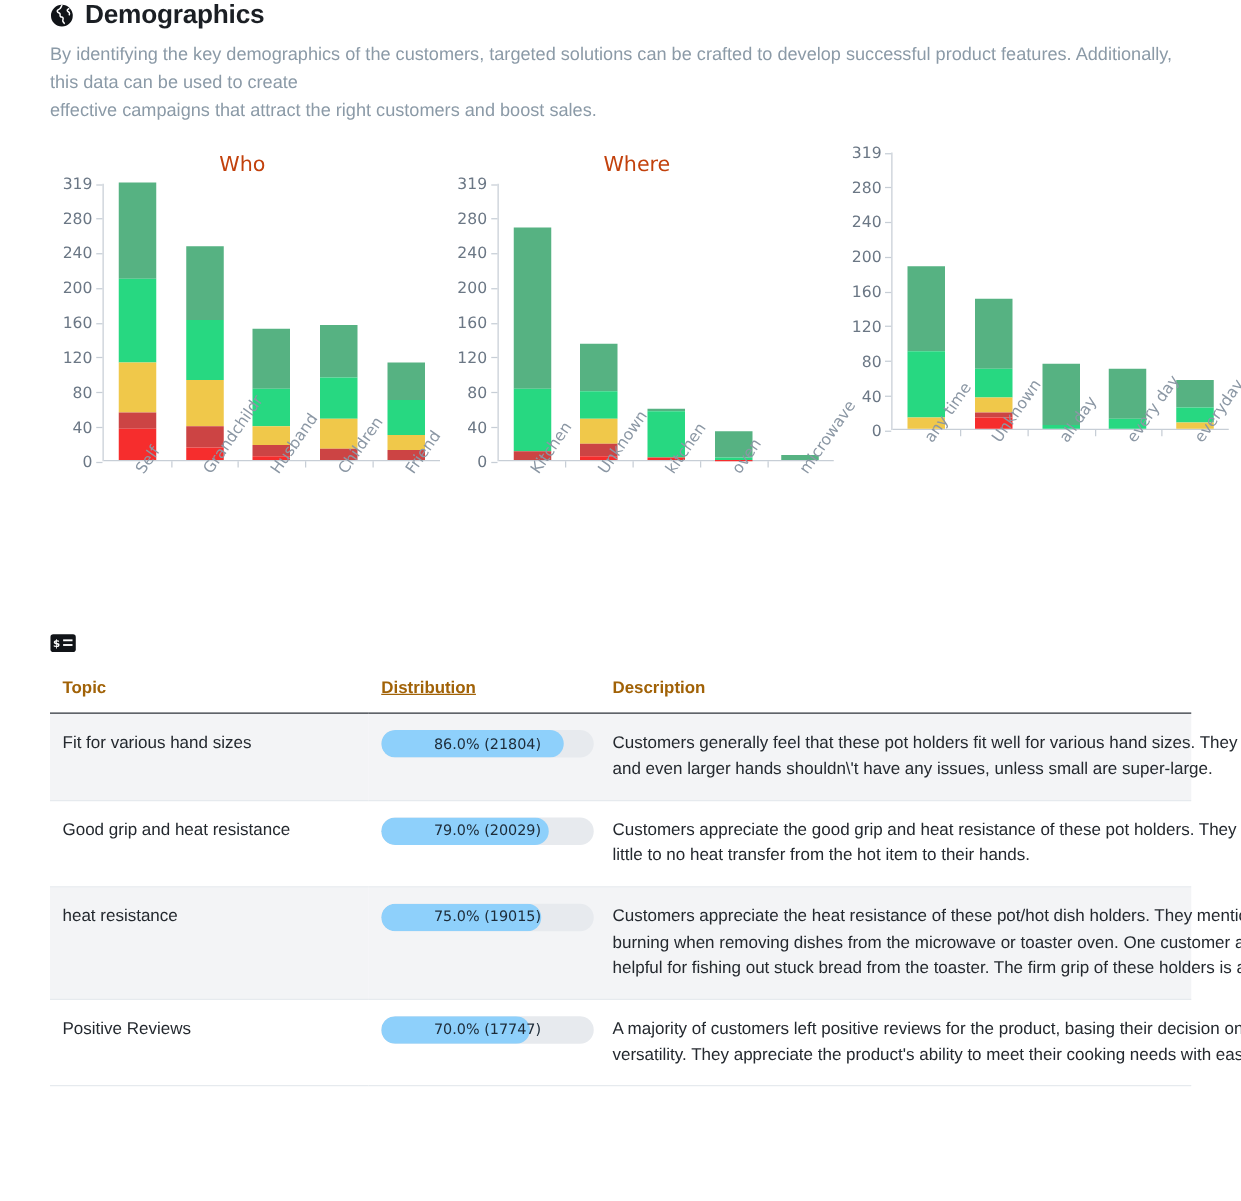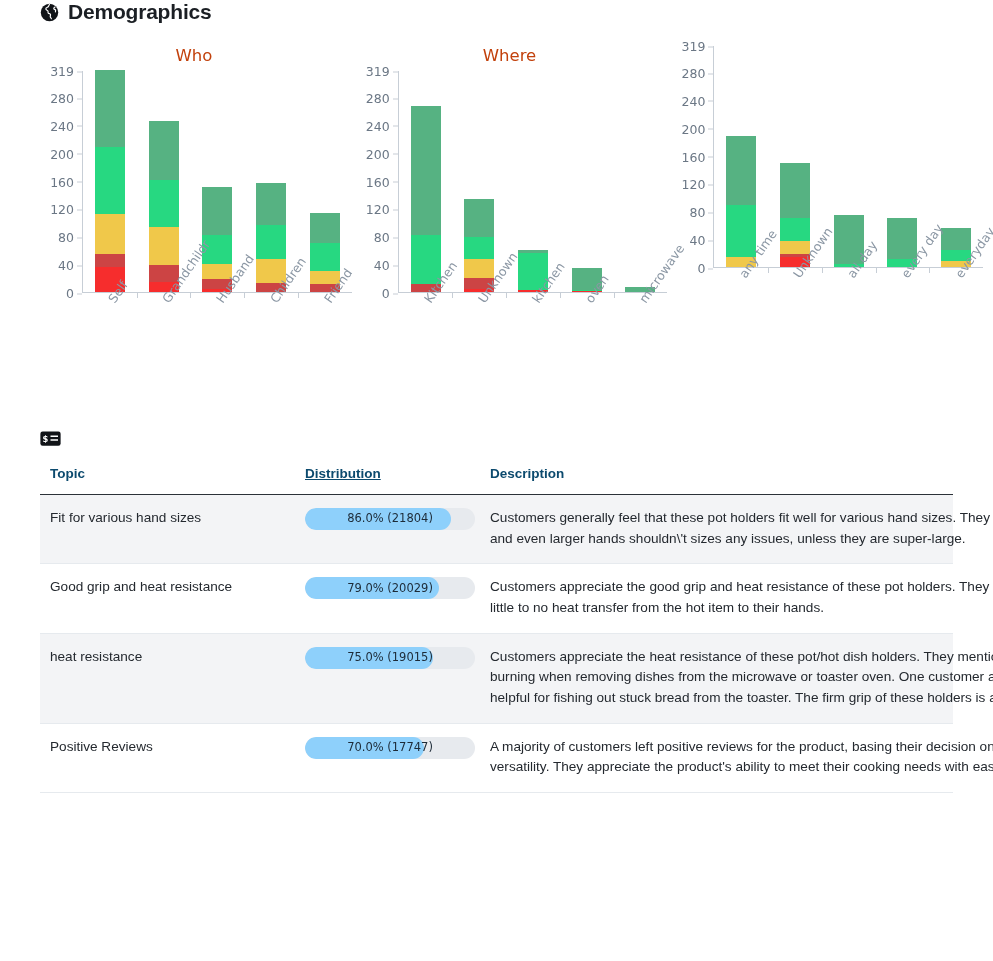--- a/index.html
+++ b/index.html
@@ -76,21 +76,21 @@
   .xlab {
     position: absolute; top: 4px;
     font-size: 12.5px; color: #8b97a4; white-space: nowrap;
     transform-origin: left top; transform: rotate(-55deg);
     font-family: "DejaVu Sans", sans-serif;
   }
 
   
   .table { width: 100%; border-collapse: collapse; margin-top: 16px; table-layout: fixed; }
   .table th {
-    text-align: left; font-size: 13.5px; font-weight: bold; color: #0c4a6e;
+    text-align: left; font-size: 13.5px; font-weight: bold; color: #a16207;
     padding: 4px 10px 13px 10px; border-bottom: 1.5px solid #2b3138;
   }
   .table td {
     font-size: 13.6px; color: #24292f; vertical-align: top;
     padding: 13px 10px 14px 10px; line-height: 1.52;
     border-bottom: 1px solid #e6eaee;
   }
   .table tr.alt td { background: #f3f4f6; }
   .col-topic { width: 255px; }
   .col-dist  { width: 185px; text-decoration: underline; }
@@ -121,20 +121,22 @@
     <div class="sec-head">
       <span>
         <svg class="globe-ico" viewBox="0 0 24 24">
           <circle cx="12" cy="12" r="11" fill="#111418"></circle>
           <path d="M12 1.6c-1.2 2-1.0 3.2-2.6 3.8-1.6.6-2.4 1.0-2.0 2.4.4 1.4 2.0 1.1 2.6 2.2.6 1.1-.4 2.2.6 3.0 1.0.8 2.2.1 2.6 1.4.4 1.3-.6 2.0-.2 3.2.3 1.0 1.2 1.3 1.4 2.3" fill="none" stroke="#ffffff" stroke-width="1.5" stroke-linecap="round"></path>
           <path d="M19.0 5.0c-1.0.4-1.8 1.0-1.6 2.0.2 1.0 1.4 1.0 2.0 1.8.5.7.4 1.6.1 2.4" fill="none" stroke="#ffffff" stroke-width="1.5" stroke-linecap="round"></path>
         </svg>
       </span>
       <span class="sec-title">Demographics</span>
     </div>
+    <div class="sec-desc">By identifying the key demographics of the customers, targeted solutions can be crafted to develop successful product features. Additionally, this data can be used to create
+effective campaigns that attract the right customers and boost sales.</div>
   </div>
 
   <div class="charts" id="charts-root">
       <div class="chart">
         <div class="chart-title">Who</div>
         <div class="plot-wrap">
           <div class="yaxis">
             <div class="ytick" style="top: 222px;">0</div>
             <div class="ytick" style="top: 194.163px;">40</div>
             <div class="ytick" style="top: 166.326px;">80</div>
@@ -365,21 +367,21 @@
           <tr class="alt">
             <td class="col-topic">Fit for various hand sizes</td>
             <td class="col-dist">
               <div class="pill">
                 <div class="pill-fill" style="width: 86%; background: rgb(142, 208, 251);"></div>
                 <div class="pill-label">86.0% (21804)</div>
               </div>
             </td>
             <td class="col-desc desc-cell">
               <span class="desc-line">Customers generally feel that these pot holders fit well for various hand sizes. They are suitable for both small and large hands,</span>
-              <span class="desc-line">and even larger hands shouldn\'t sizes any issues, unless they are super-large.</span>
+              <span class="desc-line">and even larger hands shouldn\'t have any issues, unless small are super-large.</span>
             </td>
           </tr>
           <tr>
             <td class="col-topic">Good grip and heat resistance</td>
             <td class="col-dist">
               <div class="pill">
                 <div class="pill-fill" style="width: 79%; background: rgb(142, 208, 251);"></div>
                 <div class="pill-label">79.0% (20029)</div>
               </div>
             </td>

